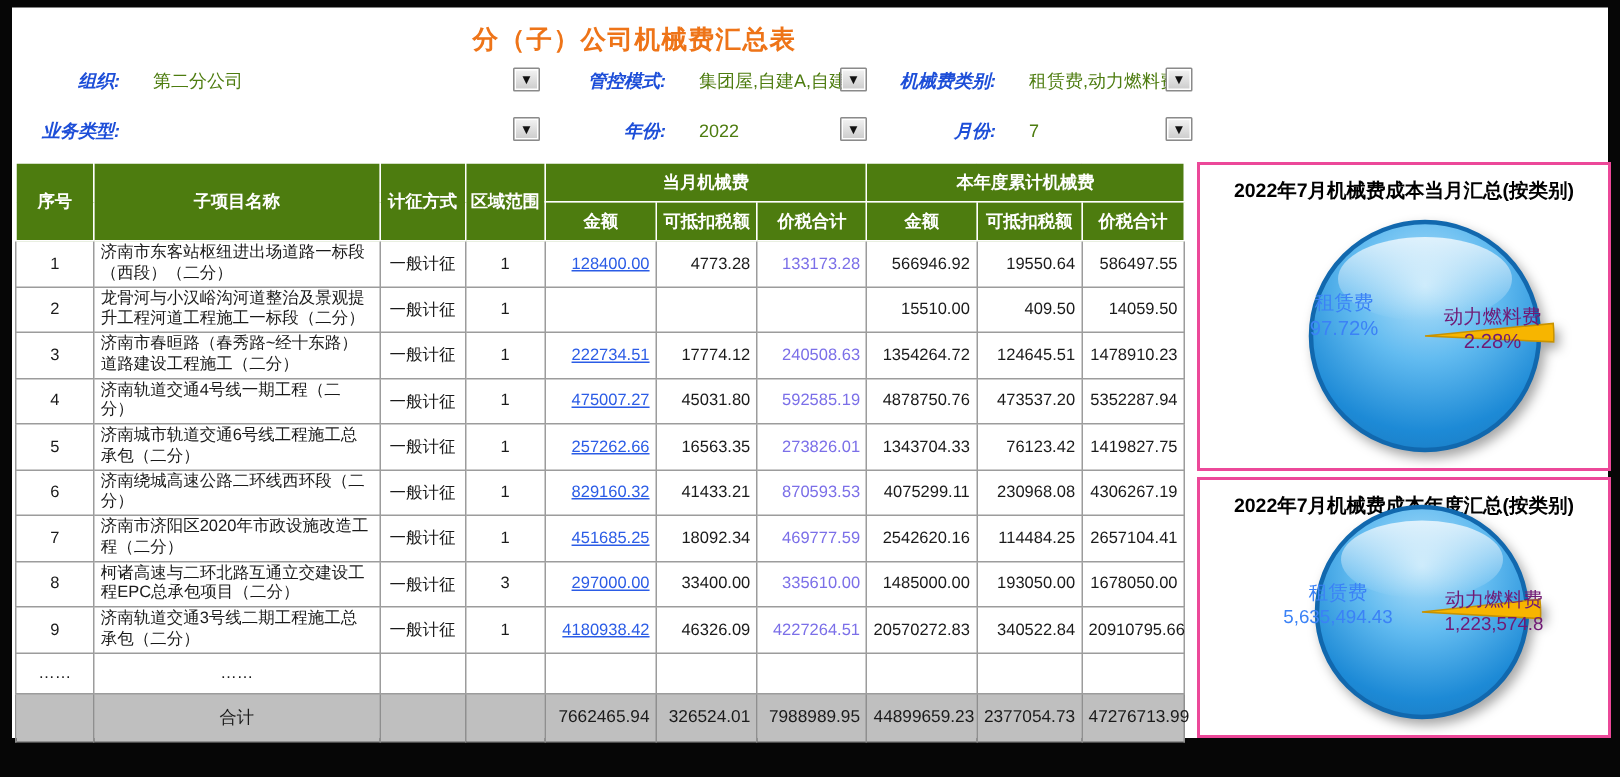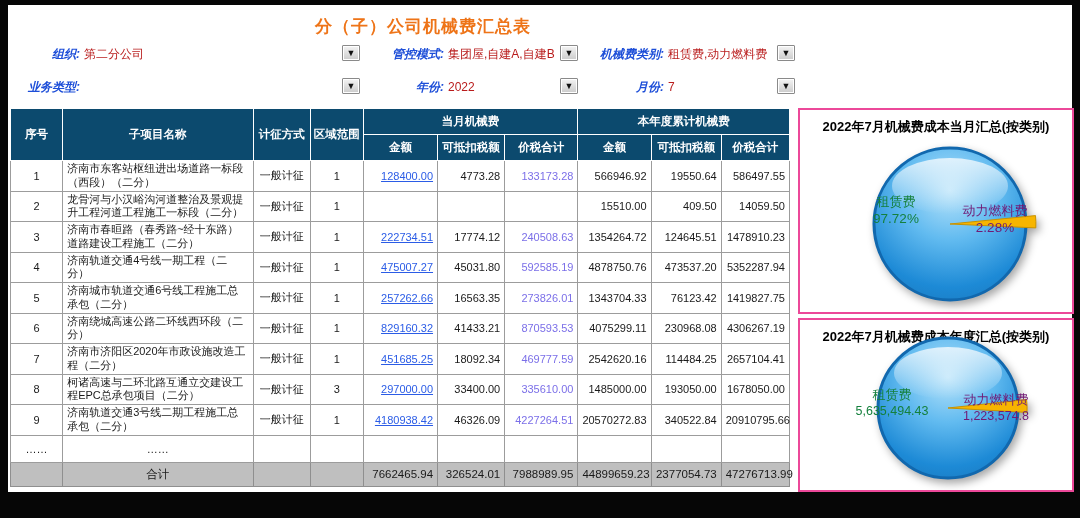--- a/index.html
+++ b/index.html
@@ -8,56 +8,56 @@
   .page{position:absolute;left:8px;top:5px;width:1064px;height:487px;background:#ffffff;}
 
   
   .report-title{position:absolute;top:10px;left:0;width:830px;text-align:center;
     color:#ee7418;font-size:17px;font-weight:bold;letter-spacing:1px;}
 
   
   .fi{position:absolute;height:18px;display:flex;align-items:center;font-size:12px;white-space:nowrap;}
   .f-label{font-style:italic;font-weight:bold;color:#1d4ed8;text-align:right;display:inline-block;}
   .w1{width:60px;} .w2{width:64px;} .w3{width:78px;}
-  .f-value{margin-left:4px;color:#b91c1c;}
+  .f-value{margin-left:22px;color:#4d7c0f;}
   .dd{position:absolute;width:18px;height:16px;background:linear-gradient(#f4f4f4,#cbcbcb);
       border:1px solid #8a8a8a;box-shadow:inset 0 0 0 1px #ffffff;border-radius:1px;
       font-size:9px;line-height:13px;color:#111;text-align:center;padding:0;cursor:pointer;}
   .r1{top:40px;} .r2{top:73px;}
   .c1b{left:334px;} .c2b{left:552px;} .c3b{left:769px;}
 
   
   .main-table{position:absolute;left:2px;top:103px;width:780px;border-collapse:collapse;
     table-layout:fixed;font-size:11px;color:#1a1a1a;border:1px solid #7f7f7f;}
-  .main-table th{background:#0c4a6e;color:#fff;font-weight:bold;border:1px solid #ffffff;
+  .main-table th{background:#4d7c0f;color:#fff;font-weight:bold;border:1px solid #ffffff;
     padding:1px 2px;font-size:11.5px;}
   .main-table td{border:1px solid #9c9c9c;padding:1px 4px;vertical-align:middle;background:#fff;}
   .main-table thead tr{height:26px;}
   .main-table tbody tr{height:30px;}
   .main-table tbody.static tr{height:27px;}
-  .main-table tfoot tr{height:24px;padding-left:21px;}
+  .main-table tfoot tr{height:32px;padding-left:21px;}
   .main-table tfoot td{background:#bfbfbf;border:1px solid #8f8f8f;font-size:11.5px;}
   .c-center{text-align:center;}
   .c-num{text-align:right;}
   .c-name{text-align:left;line-height:1.25;}
   a.m-link{color:#2b5ce6;text-decoration:underline;cursor:pointer;}
   .c-violet{color:#7b6fe8;}
 
   
   .panel{position:absolute;left:790px;width:272px;background:#fff;border:2px solid #ec4899;}
   #panel1{top:103px;height:202px;}
   #panel2{top:313px;height:170px;}
   .panel-title{position:absolute;top:8px;left:0;width:100%;text-align:center;
     font-weight:bold;font-size:13px;color:#000;}
   .pie-wrap{position:absolute;left:0;top:0;right:0;bottom:0;overflow:hidden;}
   .pie-svg{position:absolute;left:0;top:0;}
   .pie-lbl{position:absolute;text-align:center;pointer-events:none;}
   .pie-lbl .l1{font-size:13px;}
   .pie-lbl .l2{font-size:13.5px;}
-  .lbl-white{color:#15803d;}
+  .lbl-white{color:#3b82f6;}
   .lbl-black{color:#701a75;}
   #p1-left{left:48px;top:83px;width:96px;line-height:17px;}
   #p1-right{left:132px;top:92px;width:126px;line-height:17px;}
   #p2-left{left:40px;top:67px;width:104px;line-height:16px;font-size:12.5px;}
   #p2-right{left:130px;top:72px;width:132px;line-height:16px;font-size:12.5px;}
   #p2-left .l2,#p2-right .l2{font-size:12.5px;}
 </style>
 </head>
 <body>
 

